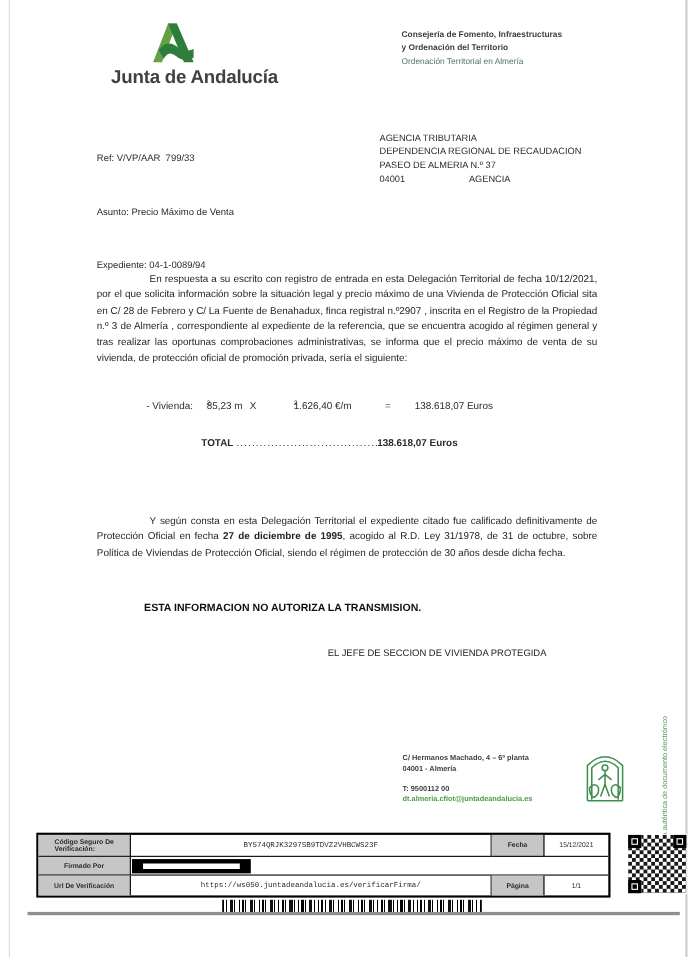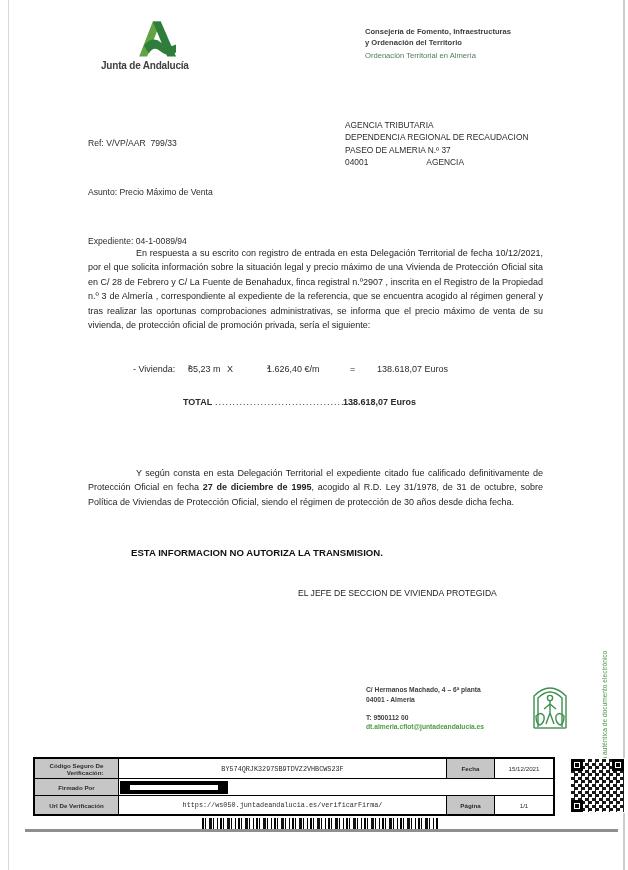--- a/index.html
+++ b/index.html
@@ -4,21 +4,21 @@
 <style>
   html,body{margin:0;padding:0;background:#ffffff;}
   .page{position:relative;width:628px;height:870px;background:#ffffff;overflow:hidden;
         font-family:"Liberation Sans",sans-serif;color:#2b2b2b;}
   .edge-left{position:absolute;left:8px;top:0;width:1px;height:870px;background:#d9d9d9;}
   .edge-right{position:absolute;left:623px;top:0;width:2px;height:870px;background:#cccccc;}
   .page-bottom-line{position:absolute;left:25px;top:829px;width:593px;height:3px;background:#8f8f8f;}
 
   
   .logo-a{position:absolute;left:128px;top:18px;}
-  .org-name{position:absolute;left:101px;top:60px;font-size:10px;font-weight:bold;color:#3f4040;letter-spacing:-0.2px;}
+  .org-name{position:absolute;left:101px;top:60px;font-size:17px;font-weight:bold;color:#3f4040;letter-spacing:-0.2px;}
   .dept{position:absolute;left:365px;top:27px;line-height:10.5px;}
   .dept .b{font-size:7.6px;font-weight:bold;color:#3a3f3c;}
   .dept .deleg{font-size:7.6px;color:#4e7b5e;margin-top:3px;}
 
   
   .refblock{position:absolute;left:88px;top:118px;font-size:8.6px;white-space:pre;}
   .refblock div{margin-bottom:19px;}
   .recipient{position:absolute;left:345px;top:119px;font-size:8.4px;line-height:12.4px;}
   .cityline{display:flex;}
   .cityline .gap{display:inline-block;width:58px;}
@@ -43,21 +43,21 @@
   .addr .mail{color:#4c9a45;font-weight:bold;text-decoration:none;}
   .emblem{position:absolute;left:529px;top:678px;}
   .side-note{position:absolute;left:601px;top:612px;height:170px;writing-mode:vertical-rl;
              transform:rotate(180deg);font-size:6.6px;color:#4c9a45;white-space:nowrap;}
 
   
   .vtable{position:absolute;left:33px;top:757px;display:grid;
           grid-template-columns:84px 328px 48px 58px;grid-template-rows:20px 17px 18px;
           border:2px solid #000;background:#fff;font-size:6.2px;}
   .vcell{border-right:1px solid #000;border-bottom:1px solid #000;display:flex;
-         align-items:center;justify-content:center;text-align:right;overflow:hidden;}
+         align-items:center;justify-content:center;text-align:left;overflow:hidden;}
   .vlabel{background:#c6c6c6;font-weight:bold;line-height:7px;}
   .mono{font-family:"Liberation Mono",monospace;font-size:6.8px;}
   .lastcol{border-right:none;}
   .lastrow{border-bottom:none;}
   .firmado-value{justify-content:flex-start;}
   .redaction{position:relative;width:108px;height:13px;background:#000;margin-left:1px;}
   .redaction::after{content:"";position:absolute;left:10px;top:4px;width:88px;height:5px;background:#fff;}
 
   
   .qr{position:absolute;left:570px;top:758px;width:53px;height:53px;background:

